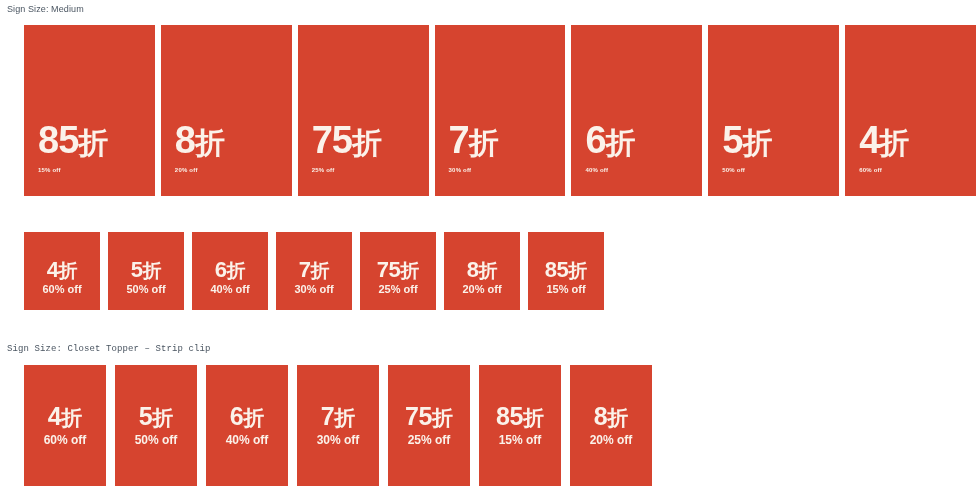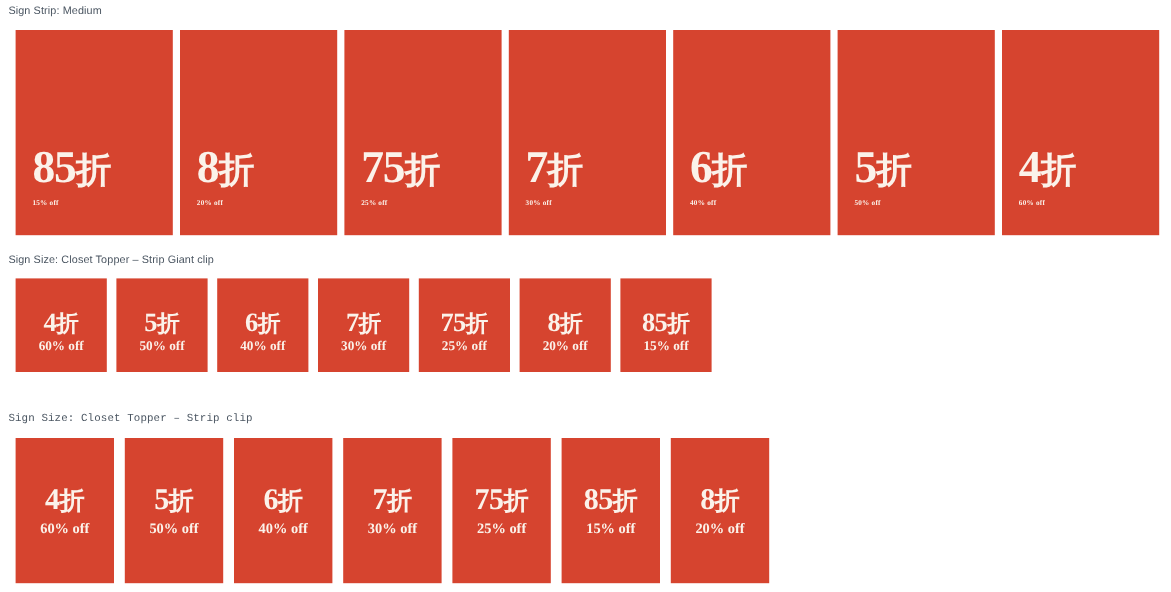--- a/index.html
+++ b/index.html
@@ -25,23 +25,22 @@
     line-height: 11px;
     color: #4a5561;
     font-family: "Liberation Sans", sans-serif;
     letter-spacing: 0.1px;
     padding-left: 7px;
     white-space: nowrap;
   }
   .row {
     display: flex;
     align-items: center;
-    padding-left: 13px;
+    padding-left: 24px;
     box-sizing: border-box;
-    font-family: Liberation Serif, serif;
   }
 
   
   .sec1-label { position: absolute; top: 4px; left: 0; }
   .row-medium {
     position: absolute;
     top: 25px;
     left: 0;
     width: 976px;
   }
@@ -153,21 +152,21 @@
     color: #fdf6ef;
     margin-top: 2px;
     white-space: nowrap;
   }
 </style>
 </head>
 <body style="background: rgb(255, 255, 255);">
 
 <div class="page">
 
-  <div class="section-label sec1-label" style="color: rgb(74, 85, 97);">Sign Strip: Medium</div>
+  <div class="section-label sec1-label" style="color: rgb(74, 85, 97);">Sign Size: Medium</div>
 
   <div class="row row-medium">
     <div class="card" style="background: rgb(214, 68, 47);">
       <div class="card-inner">
         <div class="big" style="color: rgb(251, 242, 234);"><span>85</span><span class="zh">折</span></div>
         <div class="sub" style="color: rgb(251, 242, 234);">15% off</div>
       </div>
     </div>
     <div class="card" style="background: rgb(214, 68, 47);">
       <div class="card-inner">
@@ -200,21 +199,20 @@
       </div>
     </div>
     <div class="card" style="background: rgb(214, 68, 47);">
       <div class="card-inner">
         <div class="big" style="color: rgb(251, 242, 234);"><span>4</span><span class="zh">折</span></div>
         <div class="sub" style="color: rgb(251, 242, 234);">60% off</div>
       </div>
     </div>
   </div>
 
-  <div class="section-label sec2-label" style="color: rgb(74, 85, 97);">Sign Size: Closet Topper – Strip Giant clip</div>
 
   <div class="row row-giant">
     <div class="card" style="background: rgb(214, 68, 47);">
       <div class="card-inner">
         <div class="big" style="color: rgb(251, 242, 234);"><span>4</span><span class="zh">折</span></div>
         <div class="sub" style="color: rgb(251, 242, 234);">60% off</div>
       </div>
     </div>
     <div class="card" style="background: rgb(214, 68, 47);">
       <div class="card-inner">

